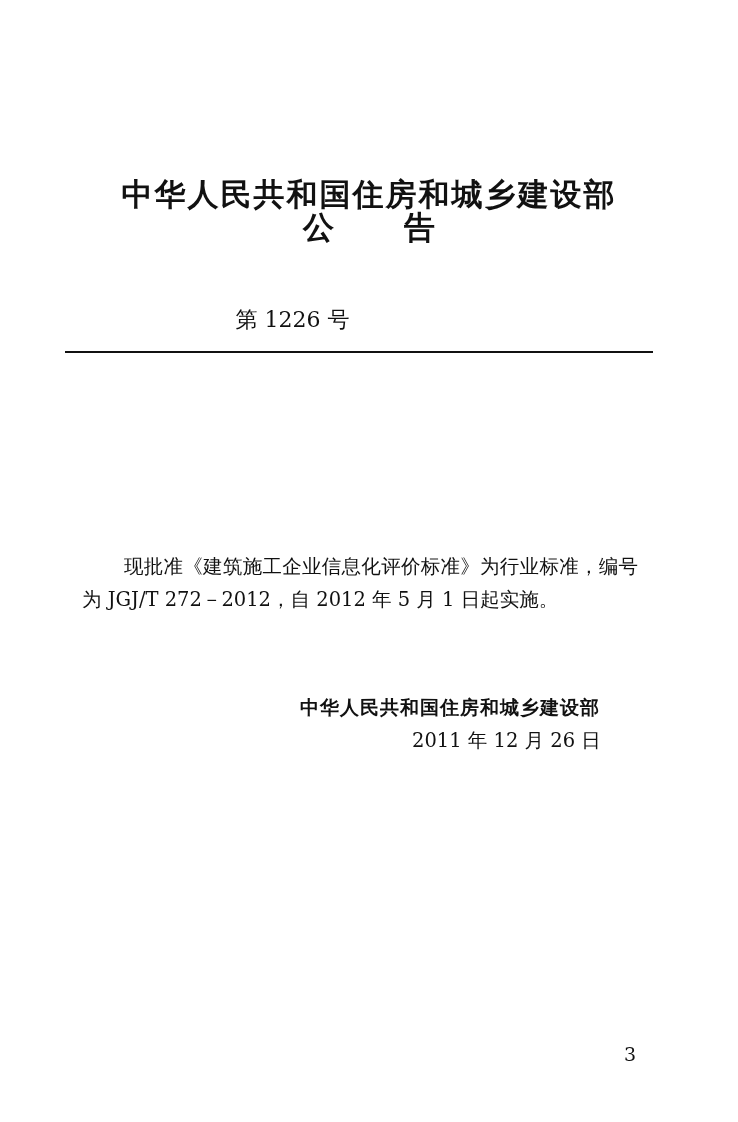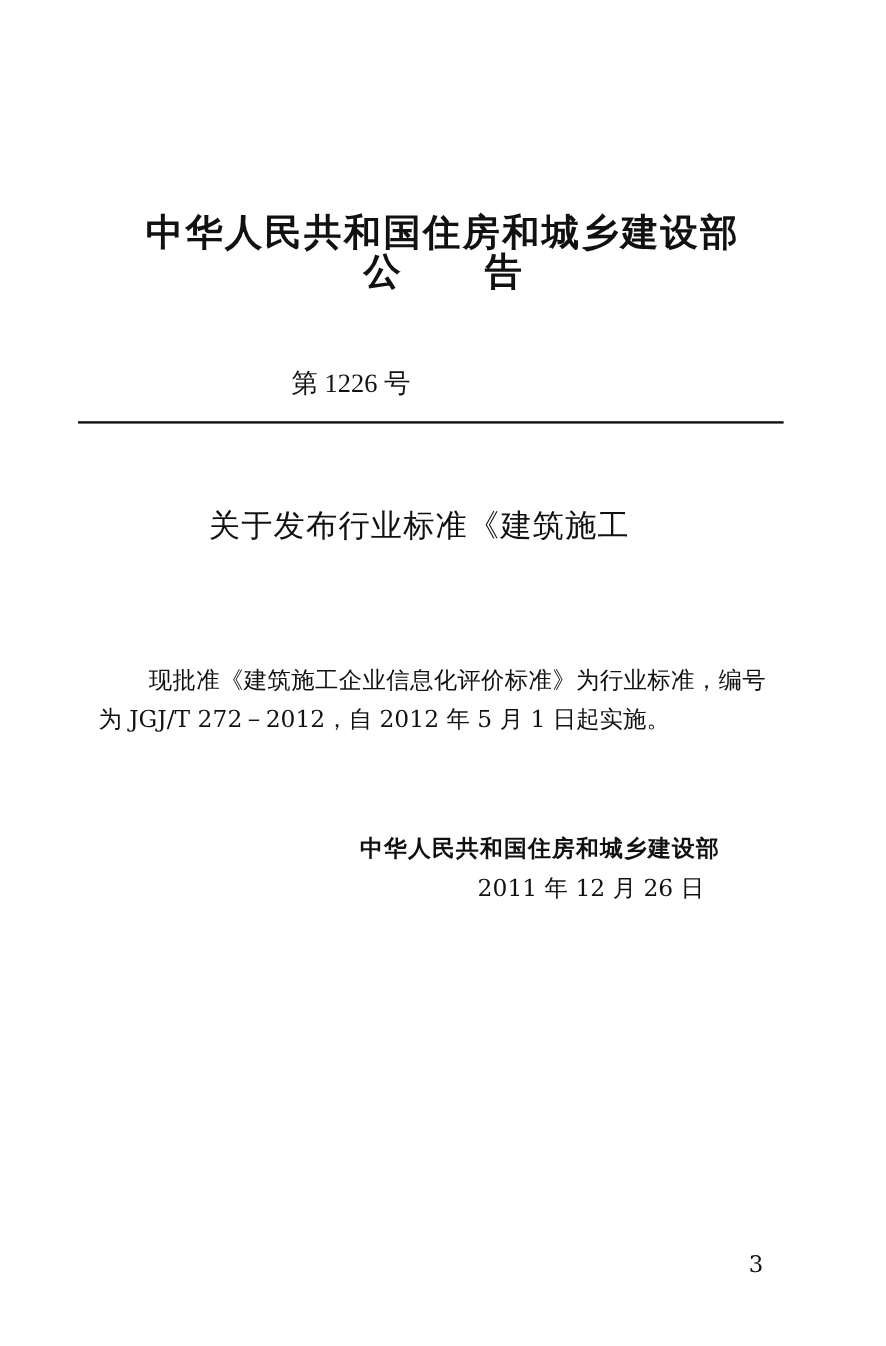--- a/index.html
+++ b/index.html
@@ -41,21 +41,20 @@
     .notice-heading span { display: inline-block; }
     .notice-heading .gap { width: 70px; }
 
     .notice-number {
       left: 0; width: 585px;
       top: 305px;
       text-align: center;
       font-size: 22px;
       line-height: 30px;
       white-space: nowrap;
-      font-family: Liberation Serif, serif;
     }
     .rule {
       left: 65px;
       width: 588px;
       top: 351px;
       height: 2px;
       background: #111111;
     }
 
     .subject {
@@ -84,21 +83,21 @@
       left: 300px;
       top: 692px;
       font-family: "DejaVu Sans", "Liberation Sans", sans-serif;
       font-weight: bold;
       font-size: 19px;
       line-height: 30px;
       letter-spacing: 1px;
       white-space: nowrap;
     }
     .date {
-      left: 398px;
+      left: 412px;
       top: 726px;
       font-size: 19.5px;
       line-height: 30px;
       white-space: nowrap;
     }
 
     .page-number {
       left: 624px;
       top: 1042px;
       font-size: 19px;
@@ -112,21 +111,20 @@
 
 <div class="abs notice-heading">
   <span>公</span><span class="gap"></span><span>告</span>
 </div>
 
 <div class="abs notice-number">第 1226 号</div>
 
 <div class="abs rule"></div>
 
 <div class="abs subject">
-  <div>关于发布行业标准《建筑施工</div>
 </div>
 
 <div class="abs body-text">
   <p>现批准《建筑施工企业信息化评价标准》为行业标准，编号为 JGJ/T 272－2012，自 2012 年 5 月 1 日起实施。</p>
 </div>
 
 <div class="abs signature">中华人民共和国住房和城乡建设部</div>
 <div class="abs date">2011 年 12 月 26 日</div>
 
 <div class="abs page-number">3</div>

